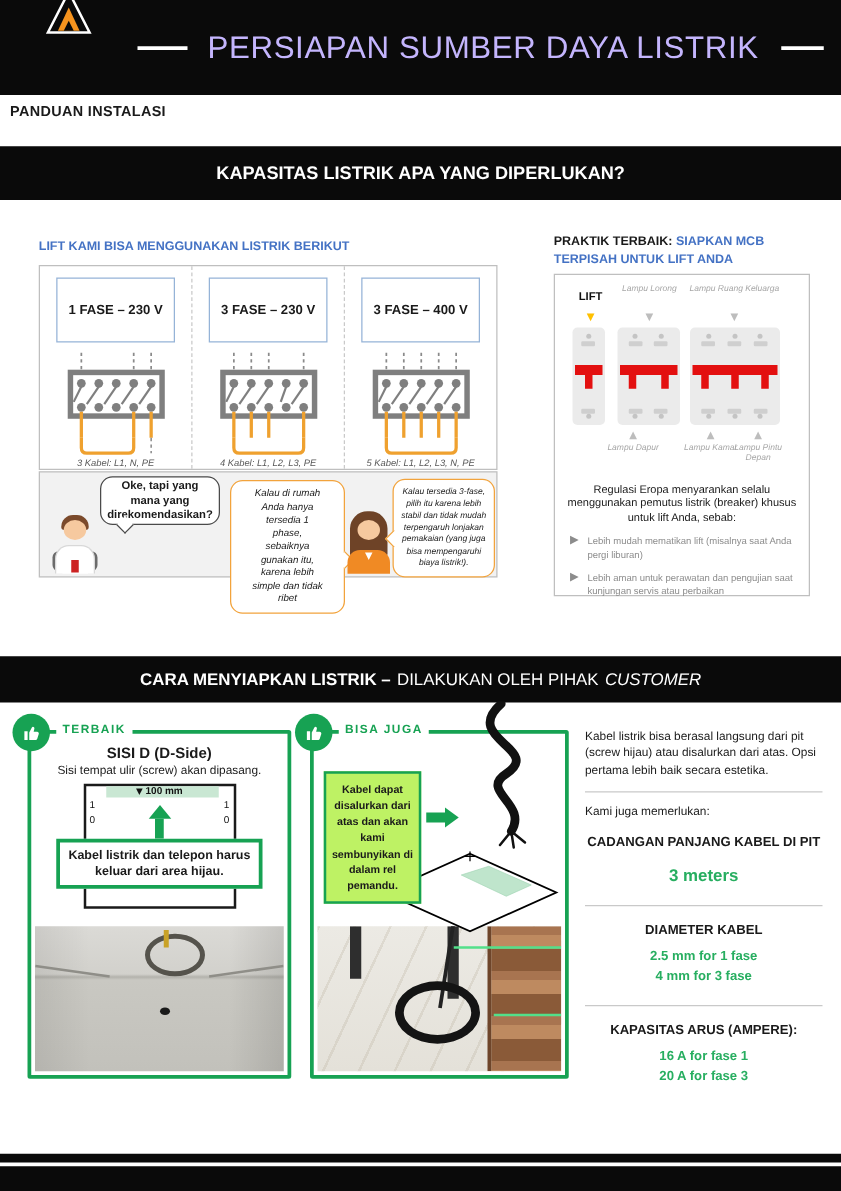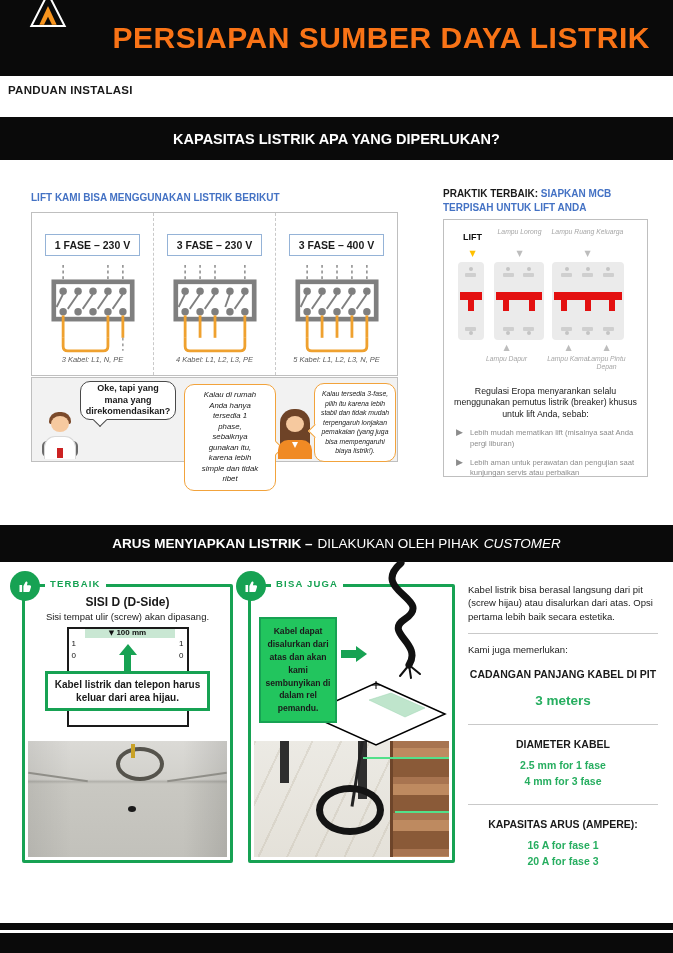--- a/index.html
+++ b/index.html
@@ -7,34 +7,34 @@
         font-family:"Liberation Sans",sans-serif;color:#1a1a1a;}
 
   
   .header{position:absolute;left:0;top:0;width:673px;height:76px;background:#0a0a0a;
           display:flex;align-items:center;}
   .logo{margin-left:16px;width:78px;display:flex;flex-direction:column;align-items:center;gap:45px;}
   .logo svg{width:40px;height:44px;display:block;}
   .logo-text{color:#fff;font-size:9px;letter-spacing:3px;margin-top:1px;}
   .hdash{height:3px;background:#fff;width:40px;margin:0 16px;}
   .hdash.right{flex:1;max-width:34px;margin-right:8px;margin-left:18px;}
-  .htitle{color:#f97316;font-size:30px;letter-spacing:0.5px;white-space:nowrap;font-weight:bold;}
+  .htitle{color:#c4b5fd;font-size:25px;letter-spacing:0.5px;white-space:nowrap;}
 
   .subtitle{position:absolute;left:8px;top:84px;font-size:11.5px;font-weight:bold;letter-spacing:0.3px;}
 
   .bar1{position:absolute;left:0;top:117px;width:673px;height:43px;background:#0a0a0a;color:#fff;
         display:flex;align-items:center;justify-content:center;font-size:14.5px;font-weight:bold;}
 
   
   .s1-heading{position:absolute;left:31px;top:192px;font-size:10px;font-weight:bold;color:#4472C4;}
   .diagram-box{position:absolute;left:31px;top:212px;width:367px;height:164px;border:1px solid #BFBFBF;
                display:flex;box-sizing:border-box;background:#fff;}
   .pcell{flex:1;display:flex;flex-direction:column;align-items:center;padding-top:9px;}
   .pcell + .pcell{border-left:1px dashed #C9C9C9;}
-  .plabel{border:1px solid #95B3D7;background:#fff;font-weight:bold;font-size:10.5px;padding:4px 9px;margin-top:12px;}
+  .plabel{border:1px solid #95B3D7;background:#fff;font-weight:bold;font-size:10.5px;padding:19px 9px;}
   .pcell svg{margin-top:3px;}
   .pcaption{font-size:7.5px;font-style:italic;color:#595959;}
 
   .bubble-box{position:absolute;left:31px;top:377px;width:367px;height:85px;border:1px solid #BFBFBF;
               background:#F2F2F2;box-sizing:border-box;}
   .figure{position:absolute;}
   .man{left:10px;bottom:2px;width:36px;height:48px;}
   .f-hair{position:absolute;left:7px;top:1px;width:22px;height:12px;background:#7B4A2B;border-radius:11px 11px 3px 3px;}
   .f-head{position:absolute;left:9px;top:5px;width:18px;height:16px;background:#F6C99F;border-radius:50%;}
   .f-body{position:absolute;left:2px;bottom:0;width:32px;height:23px;background:#fff;border:1px solid #d8d8d8;
@@ -129,21 +129,21 @@
   .pm-stairs{position:absolute;right:0;top:0;bottom:0;width:56px;border-left:3px solid #6E452A;
              background:repeating-linear-gradient(180deg,#A87450 0 7px,#BE8A60 7px 18px,#8A5A38 18px 36px);}
   .pm-post1,.pm-post2{position:absolute;top:0;width:9px;height:42px;background:#2E2E2E;}
   .pm-post1{left:26px;} .pm-post2{left:104px;height:58px;}
   .pm-laser1{position:absolute;right:0;top:16px;width:86px;height:2px;background:#53E08A;}
   .pm-laser2{position:absolute;right:0;top:70px;width:54px;height:2px;background:#53E08A;}
   .pm-coil{position:absolute;left:62px;top:44px;width:54px;height:36px;border:7px solid #141414;border-radius:50%;}
   .pm-cable{position:absolute;left:104px;top:-30px;width:3px;height:96px;background:#222;transform:rotate(9deg);}
 
   
-  .note-also{position:absolute;left:8px;top:30px;width:78px;border:2.5px solid #17A253;background:#22c55e;
+  .note-also{position:absolute;left:8px;top:30px;width:78px;border:2.5px solid #17A253;background:#bef264;
              font-weight:bold;font-size:8.6px;text-align:center;line-height:1.5;padding:6px 3px;box-sizing:border-box;z-index:2;}
   .ga-stem{position:absolute;left:90px;top:63px;width:15px;height:8px;background:#17A253;z-index:2;}
   .ga-head{position:absolute;left:105px;top:59px;border-top:8px solid transparent;border-bottom:8px solid transparent;
            border-left:11px solid #17A253;z-index:2;}
   .cable-svg{position:absolute;left:88px;top:-26px;width:128px;height:134px;z-index:3;}
   .diamond-svg{position:absolute;left:52px;top:94px;width:146px;height:66px;z-index:1;}
 
   
   .right-col{position:absolute;left:468px;top:583px;width:190px;}
   .rc-para{font-size:9.5px;line-height:1.42;}
@@ -420,21 +420,21 @@
       <span class="ricon">▶</span>
       <span class="rtext">Lebih mudah mematikan lift (misalnya saat Anda pergi liburan)</span>
     </div>
     <div class="reason">
       <span class="ricon">▶</span>
       <span class="rtext">Lebih aman untuk perawatan dan pengujian saat kunjungan servis atau perbaikan</span>
     </div>
   </div>
 
   <div class="bar2">
-    <span class="bold">ARUS MENYIAPKAN LISTRIK –</span>
+    <span class="bold">CARA MENYIAPKAN LISTRIK –</span>
     <span>DILAKUKAN OLEH PIHAK</span>
     <span class="it">CUSTOMER</span>
   </div>
 
   <div class="panel panel-best">
     <div class="badge">
       <svg viewBox="0 0 16 16">
           <path d="M2.5 7h2.6v7H2.5zM6.4 14h4.9c.7 0 1.3-.4 1.5-1.1l1.2-3.8c.3-.9-.4-1.8-1.3-1.8H9.9l.6-2.4C10.8 3.7 9.1 2.8 8.5 4L6.4 7.9V14z"></path>
         </svg>
     </div>

